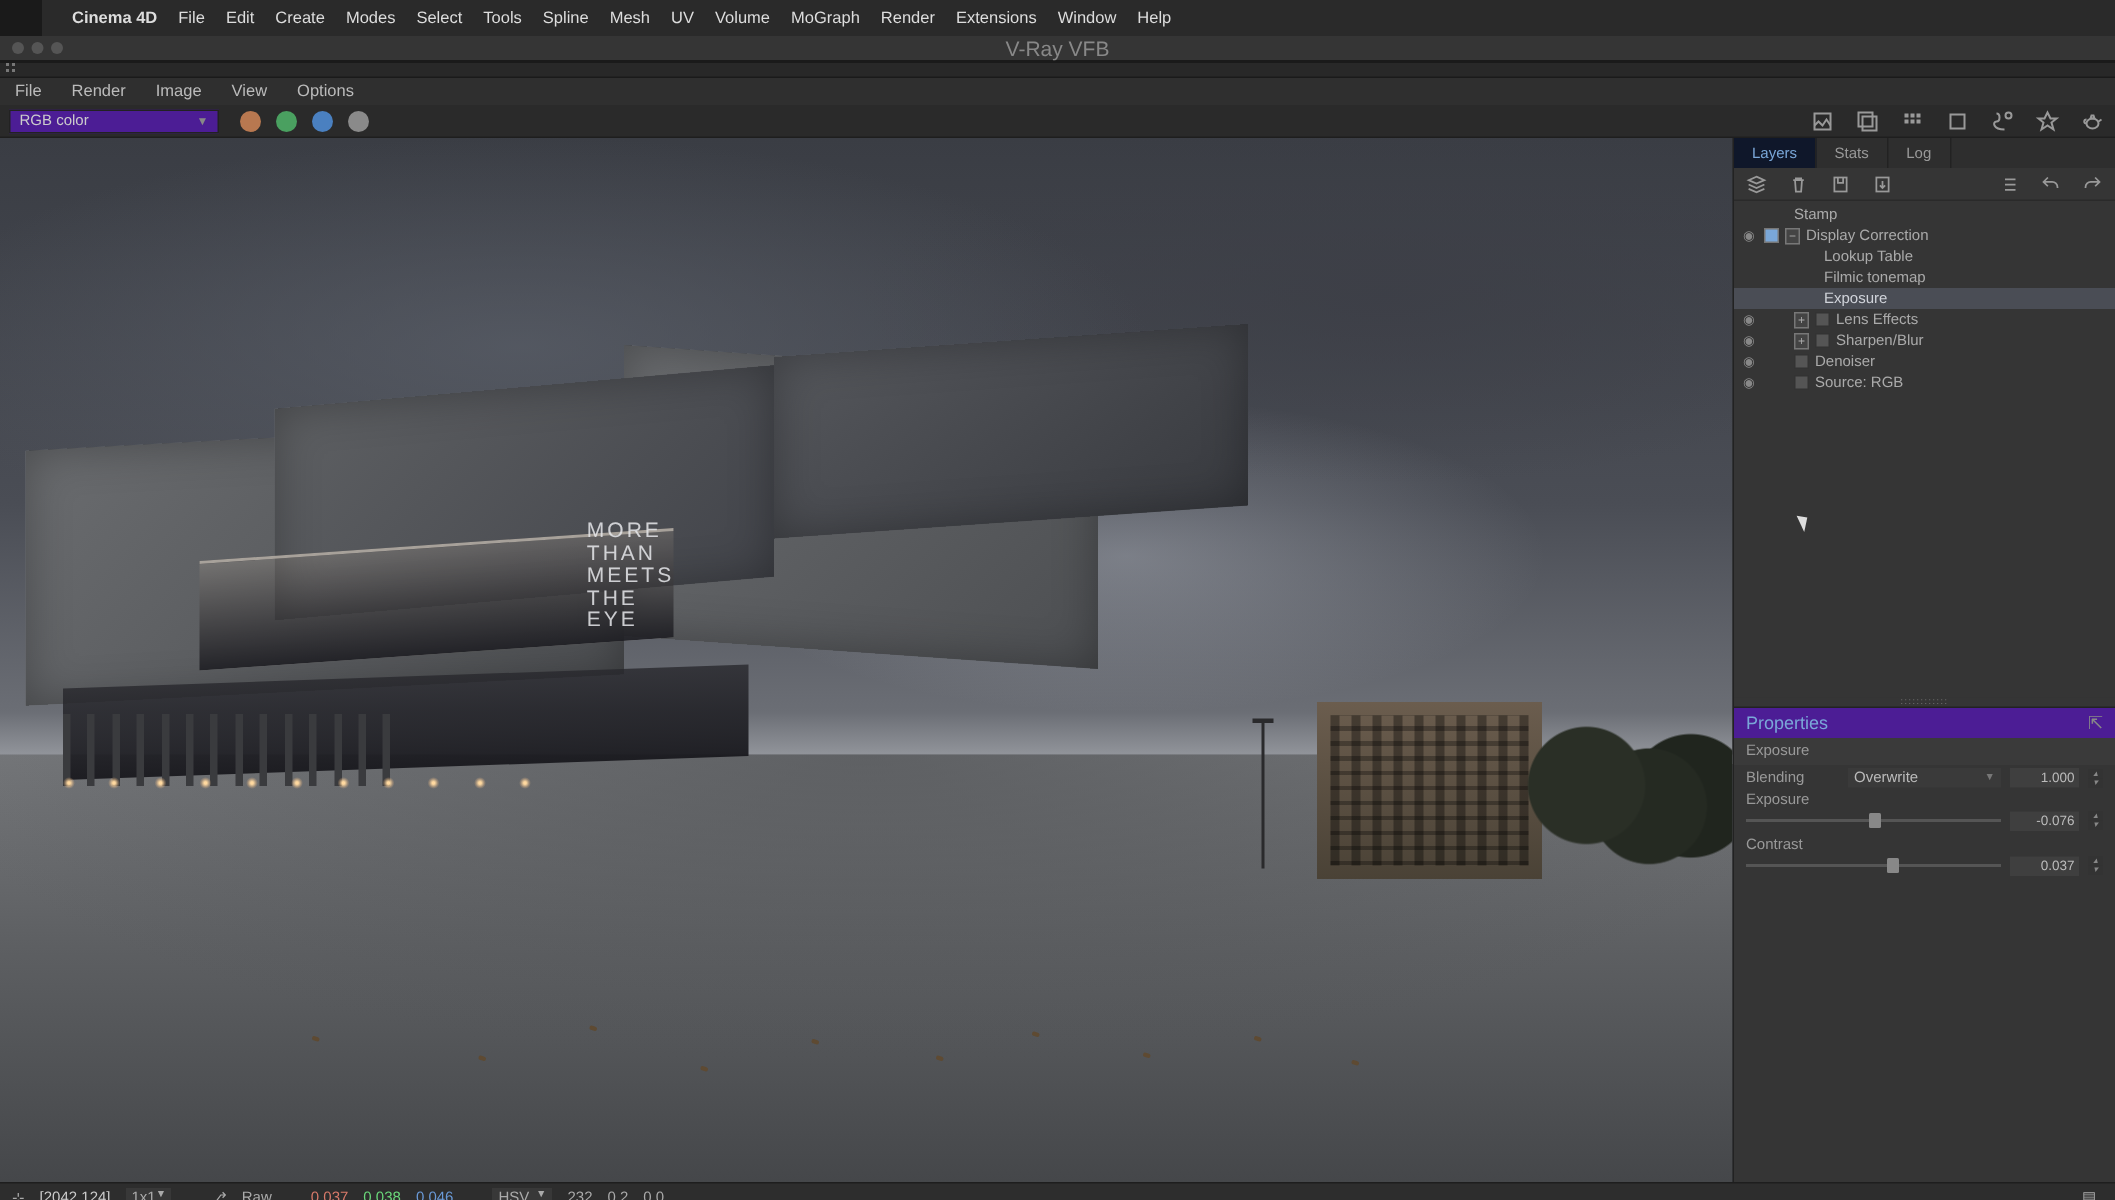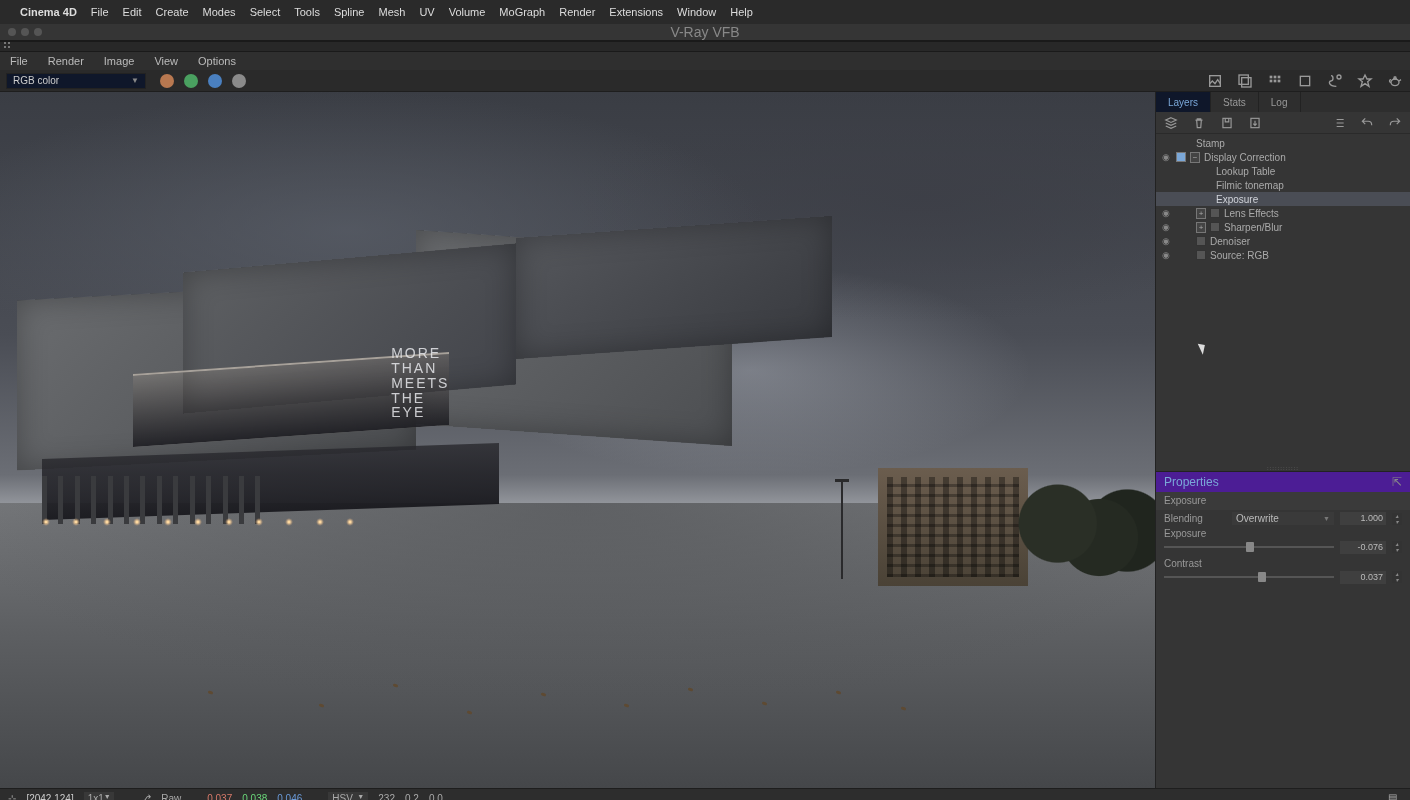--- a/index.html
+++ b/index.html
@@ -1,19 +1,19 @@
 <!DOCTYPE html>
 <html><head>
 <meta charset="utf-8">
 <style>
 * { margin: 0; padding: 0; box-sizing: border-box; font-family: -apple-system, "Helvetica Neue", Arial, sans-serif; }
 body { width: 1410px; height: 800px; background: #1a1a1a; color: #aaa; font-size: 11px; overflow: hidden; user-select: none; }
 
 
-.menubar { height: 18px; background: #2a2a2a; display: flex; align-items: center; padding: 12px 6px; gap: 14px; font-size: 11px; color: #ddd; }
+.menubar { height: 18px; background: #2a2a2a; display: flex; align-items: center; padding: 12px 6px; gap: 14px; font-size: 11px; color: #ddd; margin-left: 28px; }
 .menubar .apple { font-size: 12px; }
 .menubar .appname { font-weight: 600; }
 .menubar span { cursor: default; }
 
 
 .windowtitle { height: 16px; background: #353535; display: flex; align-items: center; position: relative; }
 .traffic { display: flex; gap: 5px; margin-left: 8px; }
 .traffic div { width: 8px; height: 8px; border-radius: 50%; background: #555; }
 .windowtitle .title { position: absolute; left: 50%; transform: translateX(-50%); font-size: 14px; color: #888; }
 
@@ -21,21 +21,21 @@
 .toolstrip { height: 10px; background: #282828; border-bottom: 1px solid #1a1a1a; }
 .toolstrip .dots { width: 7px; height: 7px; margin: 2px 4px; display: grid; grid-template-columns: repeat(2,1fr); gap: 1px; }
 .toolstrip .dots i { background: #777; width: 2px; height: 2px; }
 
 
 .submenu { height: 18px; background: #2f2f2f; display: flex; align-items: center; padding: 0 10px; gap: 20px; font-size: 11px; color: #bbb; }
 
 
 .optrow { height: 22px; background: #2a2a2a; display: flex; align-items: center; padding: 0 6px; justify-content: space-between; border-bottom: 1px solid #1e1e1e; }
 .optleft { display: flex; align-items: center; gap: 8px; }
-.dropdown { width: 140px; height: 16px; background: #0f172a; border: 1px solid #222; display: flex; align-items: center; justify-content: space-between; padding: 0 6px; font-size: 10px; color: #ccc; }
+.dropdown { width: 140px; height: 16px; background: #4c1d95; border: 1px solid #222; display: flex; align-items: center; justify-content: space-between; padding: 0 6px; font-size: 10px; color: #ccc; }
 .dropdown .chev { font-size: 8px; color: #888; }
 .chanbtns { display: flex; gap: 10px; margin-left: 6px; }
 .chanbtn { width: 14px; height: 14px; border-radius: 50%; }
 .optright { display: flex; gap: 12px; align-items: center; }
 .iconbtn { width: 18px; height: 18px; display: flex; align-items: center; justify-content: center; color: #999; }
 .iconbtn svg { width: 16px; height: 16px; }
 
 
 .body { display: flex; height: calc(800px - 18px - 16px - 10px - 18px - 22px - 20px); }
 .viewport { flex: 1; background: #2a2a2a; position: relative; overflow: hidden; }

